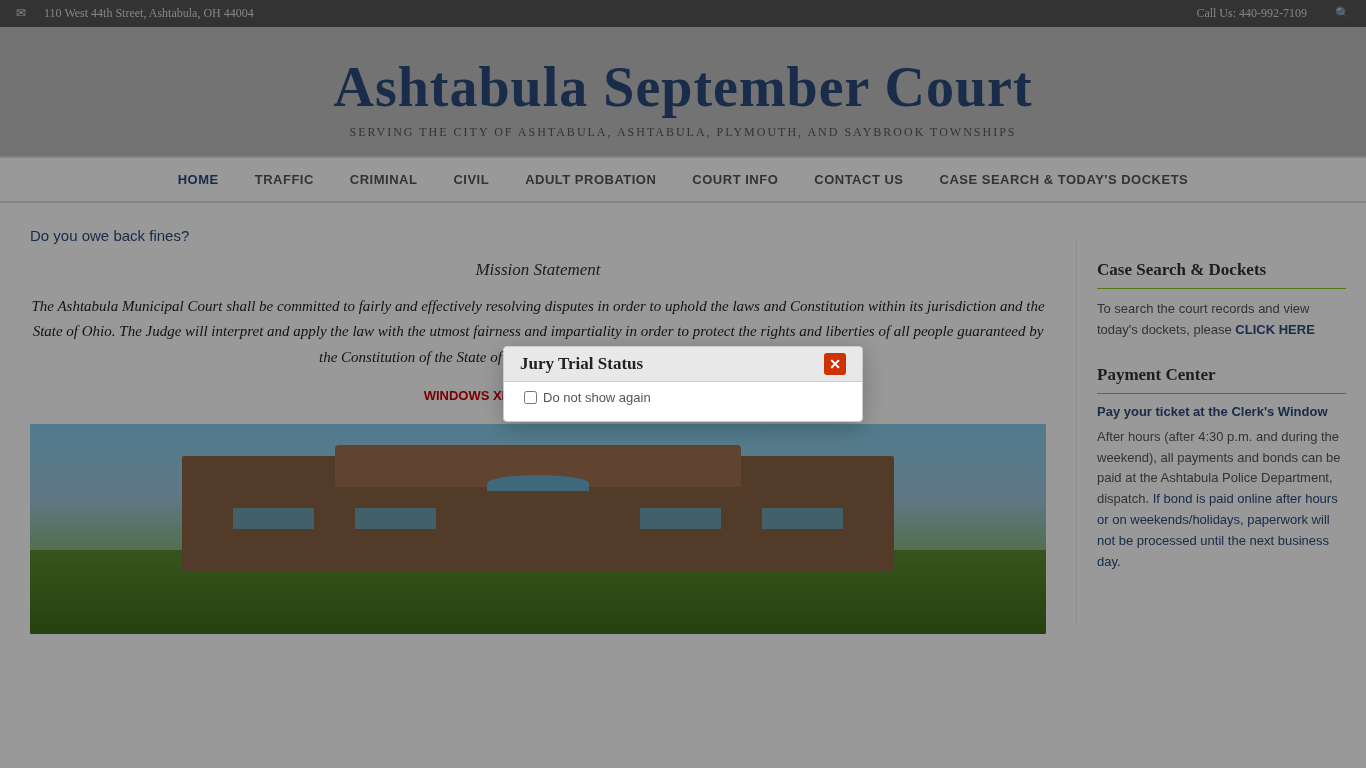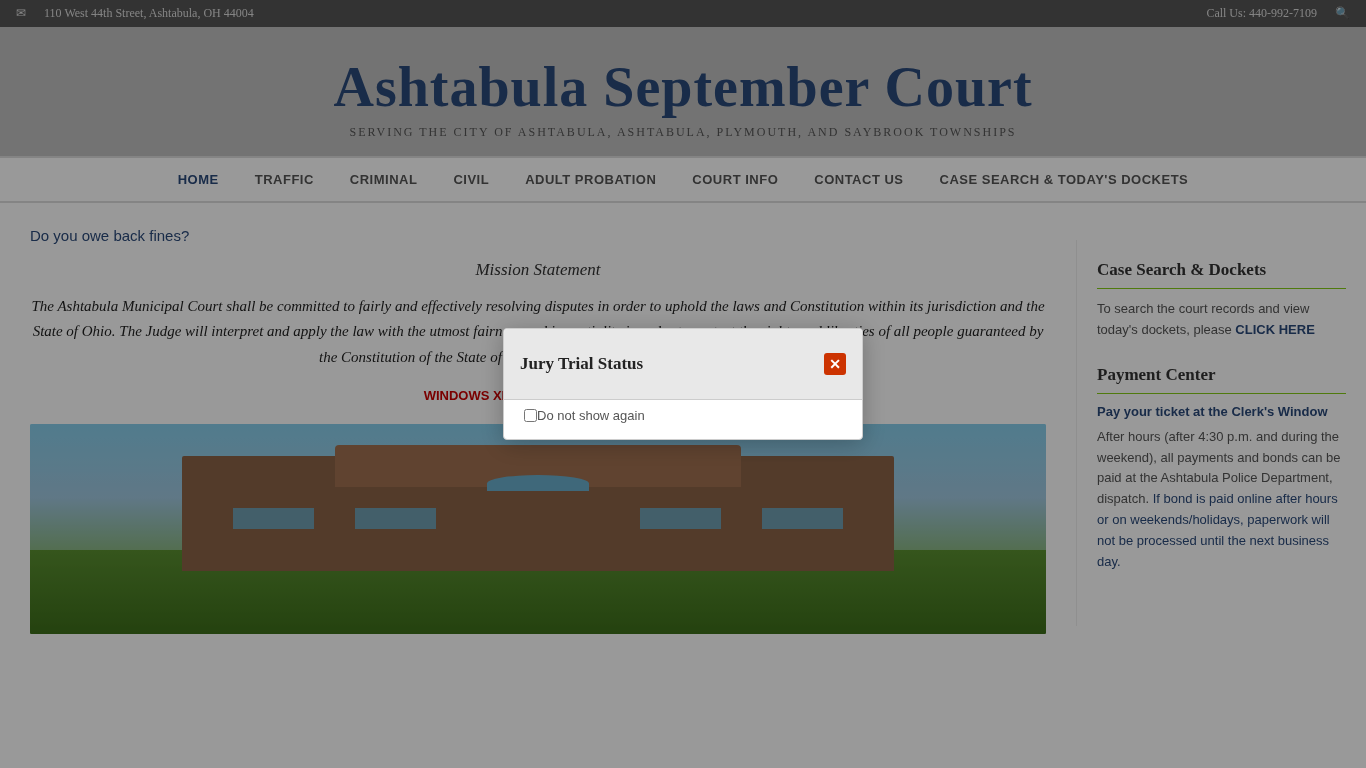--- a/index.html
+++ b/index.html
@@ -9,21 +9,21 @@
     .top-bar {
       background: #555;
       color: #ddd;
       font-size: 12px;
       padding: 6px 16px;
       display: flex;
       justify-content: space-between;
       align-items: center;
     }
     .top-bar-left { display: flex; gap: 18px; align-items: center; }
-    .top-bar-right { display: flex; gap: 18px; align-items: flex-start; margin-left: 48px; }
+    .top-bar-right { display: flex; gap: 28px; align-items: flex-start; margin-left: 48px; }
 
     
     .site-header {
       background: #c0c0c0;
       text-align: center;
       padding: 30px 10px 16px;
     }
     .site-title {
       font-size: 56px;
       color: #2b4a7a;
@@ -173,21 +173,21 @@
       border: 1px solid #ccc;
       border-radius: 4px;
       width: 360px;
       padding: 0;
       box-shadow: 0 4px 24px rgba(0,0,0,0.25);
       position: relative;
     }
     .modal-header {
       background: #e8e8e8;
       border-bottom: 1px solid #ccc;
-      padding: 24px 16px;
+      padding: 6px 16px;
       display: flex;
       justify-content: space-between;
       align-items: center;
       border-radius: 4px 4px 0 0;
     }
     .modal-title {
       font-size: 17px;
       font-family: Georgia, serif;
       color: #222;
       font-weight: bold;
@@ -220,20 +220,21 @@
       align-items: center;
       gap: 8px;
     }
     .modal-footer label {
       font-size: 13px;
       font-family: Arial, sans-serif;
       color: #555;
       cursor: pointer;
       display: flex;
       align-items: center;
+      gap: 6px;
     }
     .modal-footer input[type="checkbox"] { cursor: pointer; }
   </style>
 </head>
 <body>
 
 <div class="top-bar">
   <div class="top-bar-left">
     <span>✉</span>
     <span>110 West 44th Street, Ashtabula, OH 44004</span>

